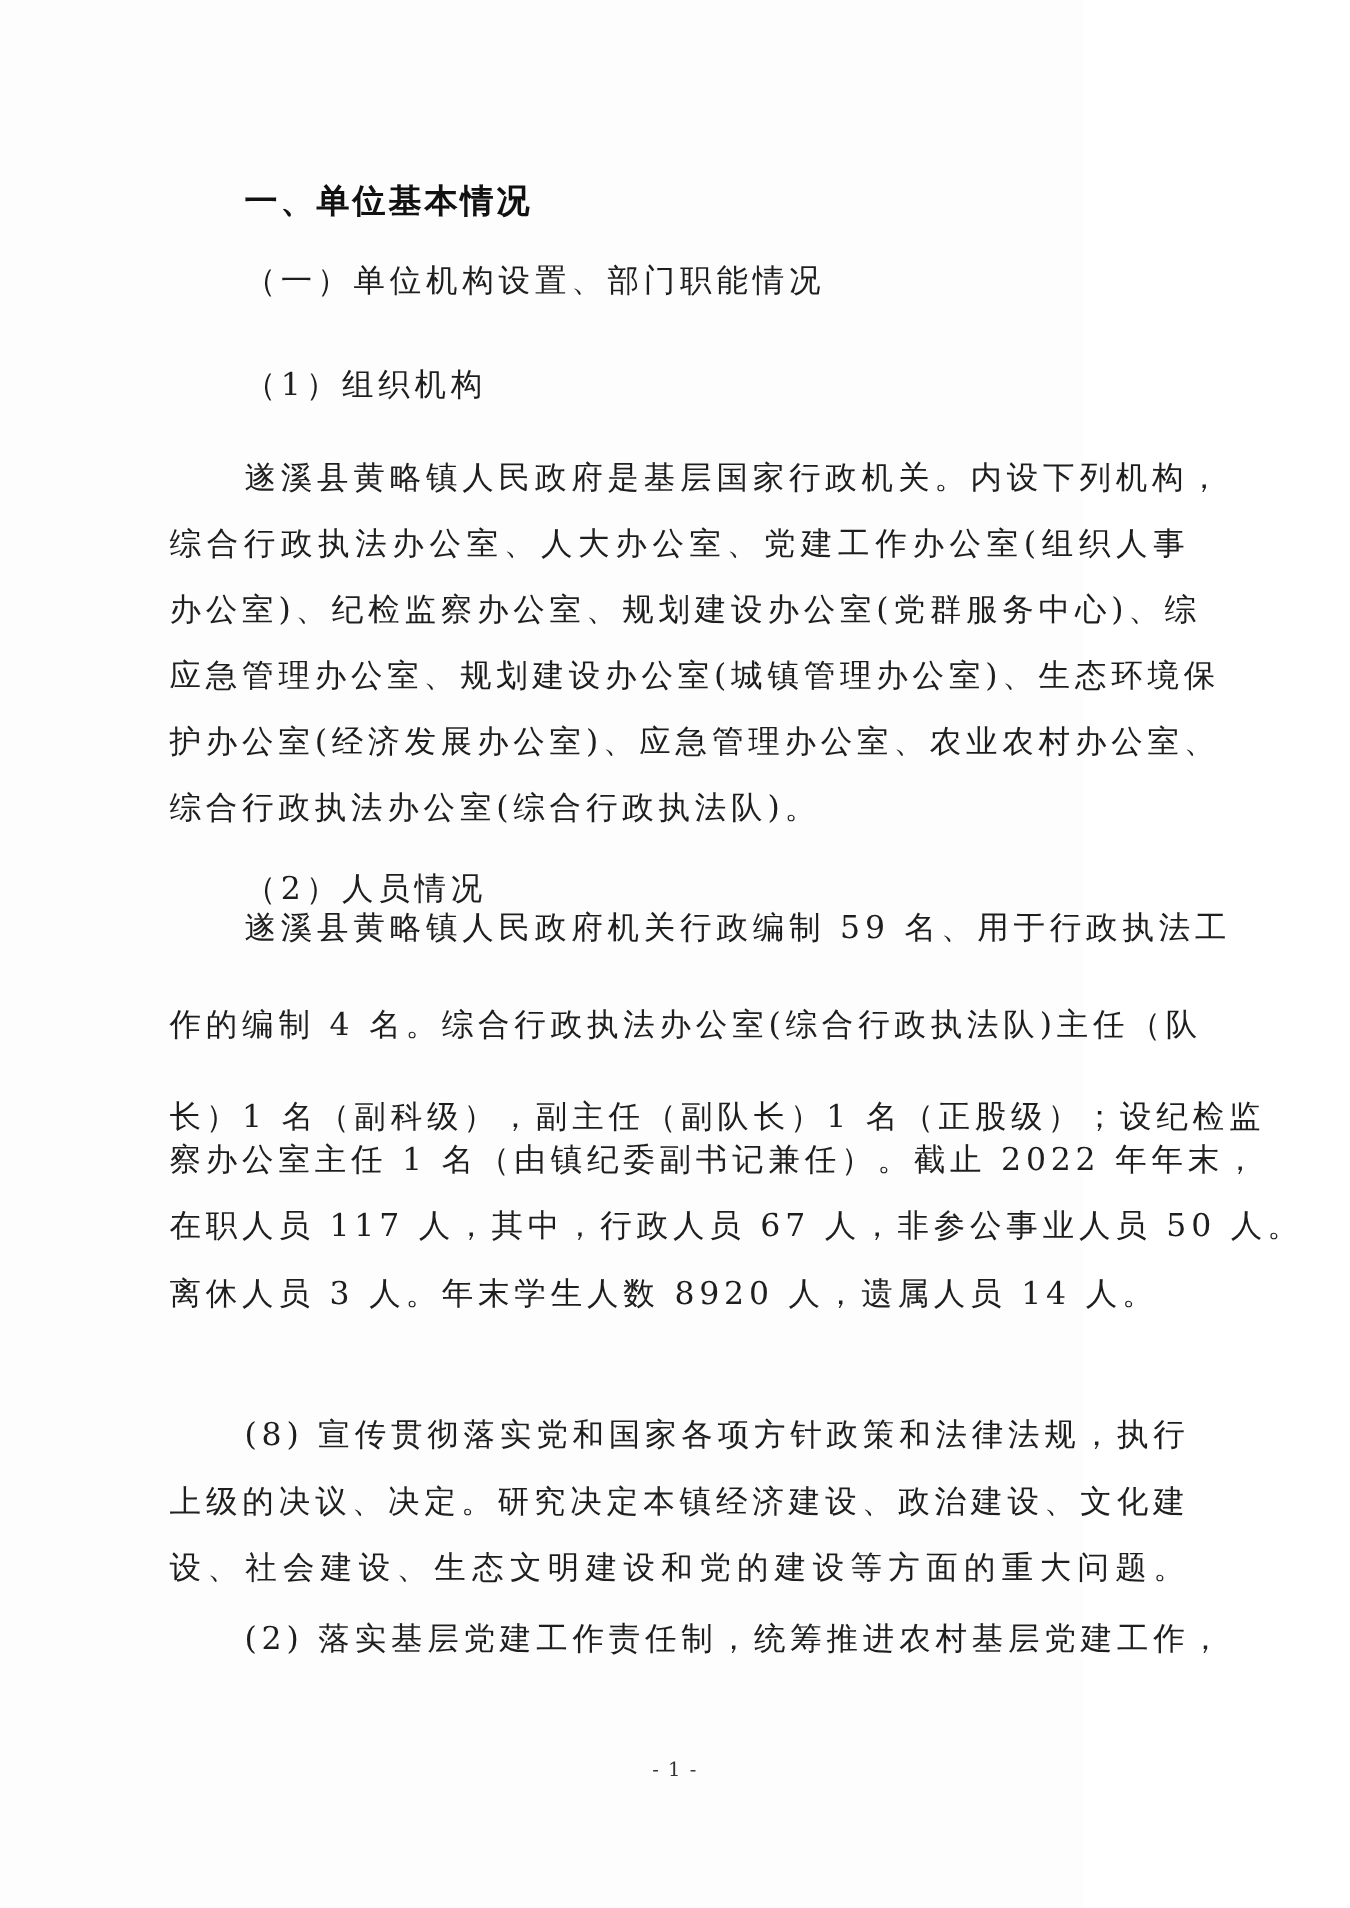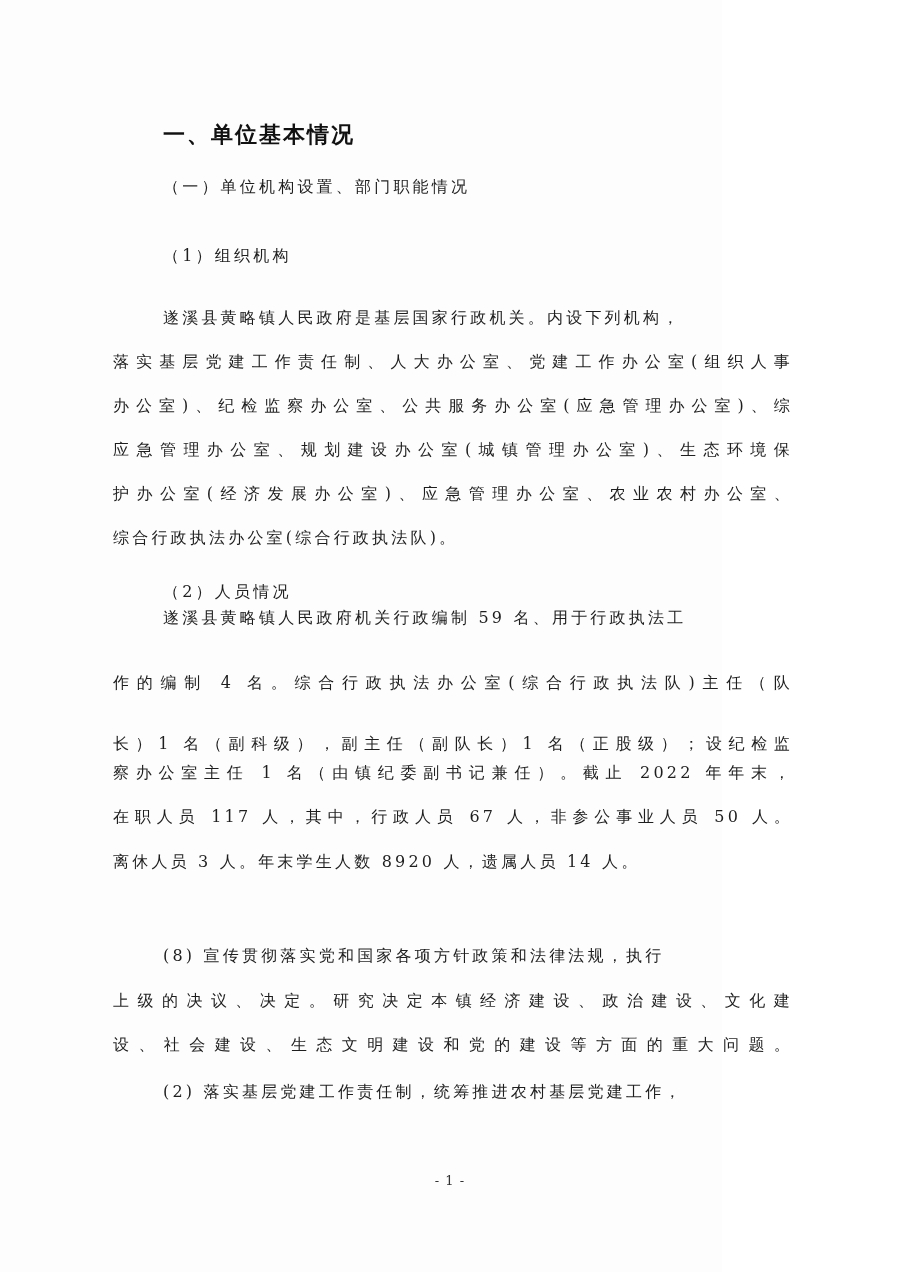--- a/index.html
+++ b/index.html
@@ -18,21 +18,21 @@
     .page {
       position: absolute;
       left: 0; top: 0;
       width: 722px; height: 1272px;
       background: #fdfdfd;
     }
     .line {
       position: absolute;
       left: 113px;
       width: 680px;
-      font-size: 16px;
+      font-size: 21px;
       line-height: 28px;
       white-space: nowrap;
       letter-spacing: 3.2px;
       color: #1e1e1e;
     }
     .heading1 {
       font-family: "DejaVu Sans", "Liberation Sans", sans-serif;
       font-weight: bold;
       font-size: 22px;
       letter-spacing: 2px;
@@ -62,22 +62,22 @@
 
   <div class="line heading1" style="top:121px;">一、单位基本情况</div>
 
   <div class="line indent" style="top:173px;">（一）单位机构设置、部门职能情况</div>
 
 
   <div class="line indent" style="top:242px;">（1）组织机构</div>
 
   <div>
     <div class="line indent" style="top:304px; width:630px;">遂溪县黄略镇人民政府是基层国家行政机关。内设下列机构，</div>
-    <div class="line just" style="top:348px;">落实基层党建工作责任制、人大办公室、党建工作办公室(组织人事</div>
-    <div class="line just" style="top:392px;">办公室)、纪检监察办公室、公共服务办公室(应急管理办公室)、综</div>
+    <div class="line just" style="top:348px;">综合行政执法办公室、人大办公室、党建工作办公室(组织人事</div>
+    <div class="line just" style="top:392px;">办公室)、纪检监察办公室、规划建设办公室(党群服务中心)、综</div>
     <div class="line just" style="top:436px;">应急管理办公室、规划建设办公室(城镇管理办公室)、生态环境保</div>
     <div class="line just" style="top:480px;">护办公室(经济发展办公室)、应急管理办公室、农业农村办公室、</div>
     <div class="line" style="top:524px;">综合行政执法办公室(综合行政执法队)。</div>
   </div>
 
   <div class="line indent" style="top:578px;">（2）人员情况</div>
 
   <div>
     <div class="line indent" style="top:604px; width:630px;">遂溪县黄略镇人民政府机关行政编制 59 名、用于行政执法工</div>
     <div class="line just" style="top:669px;">作的编制 4 名。综合行政执法办公室(综合行政执法队)主任（队</div>

